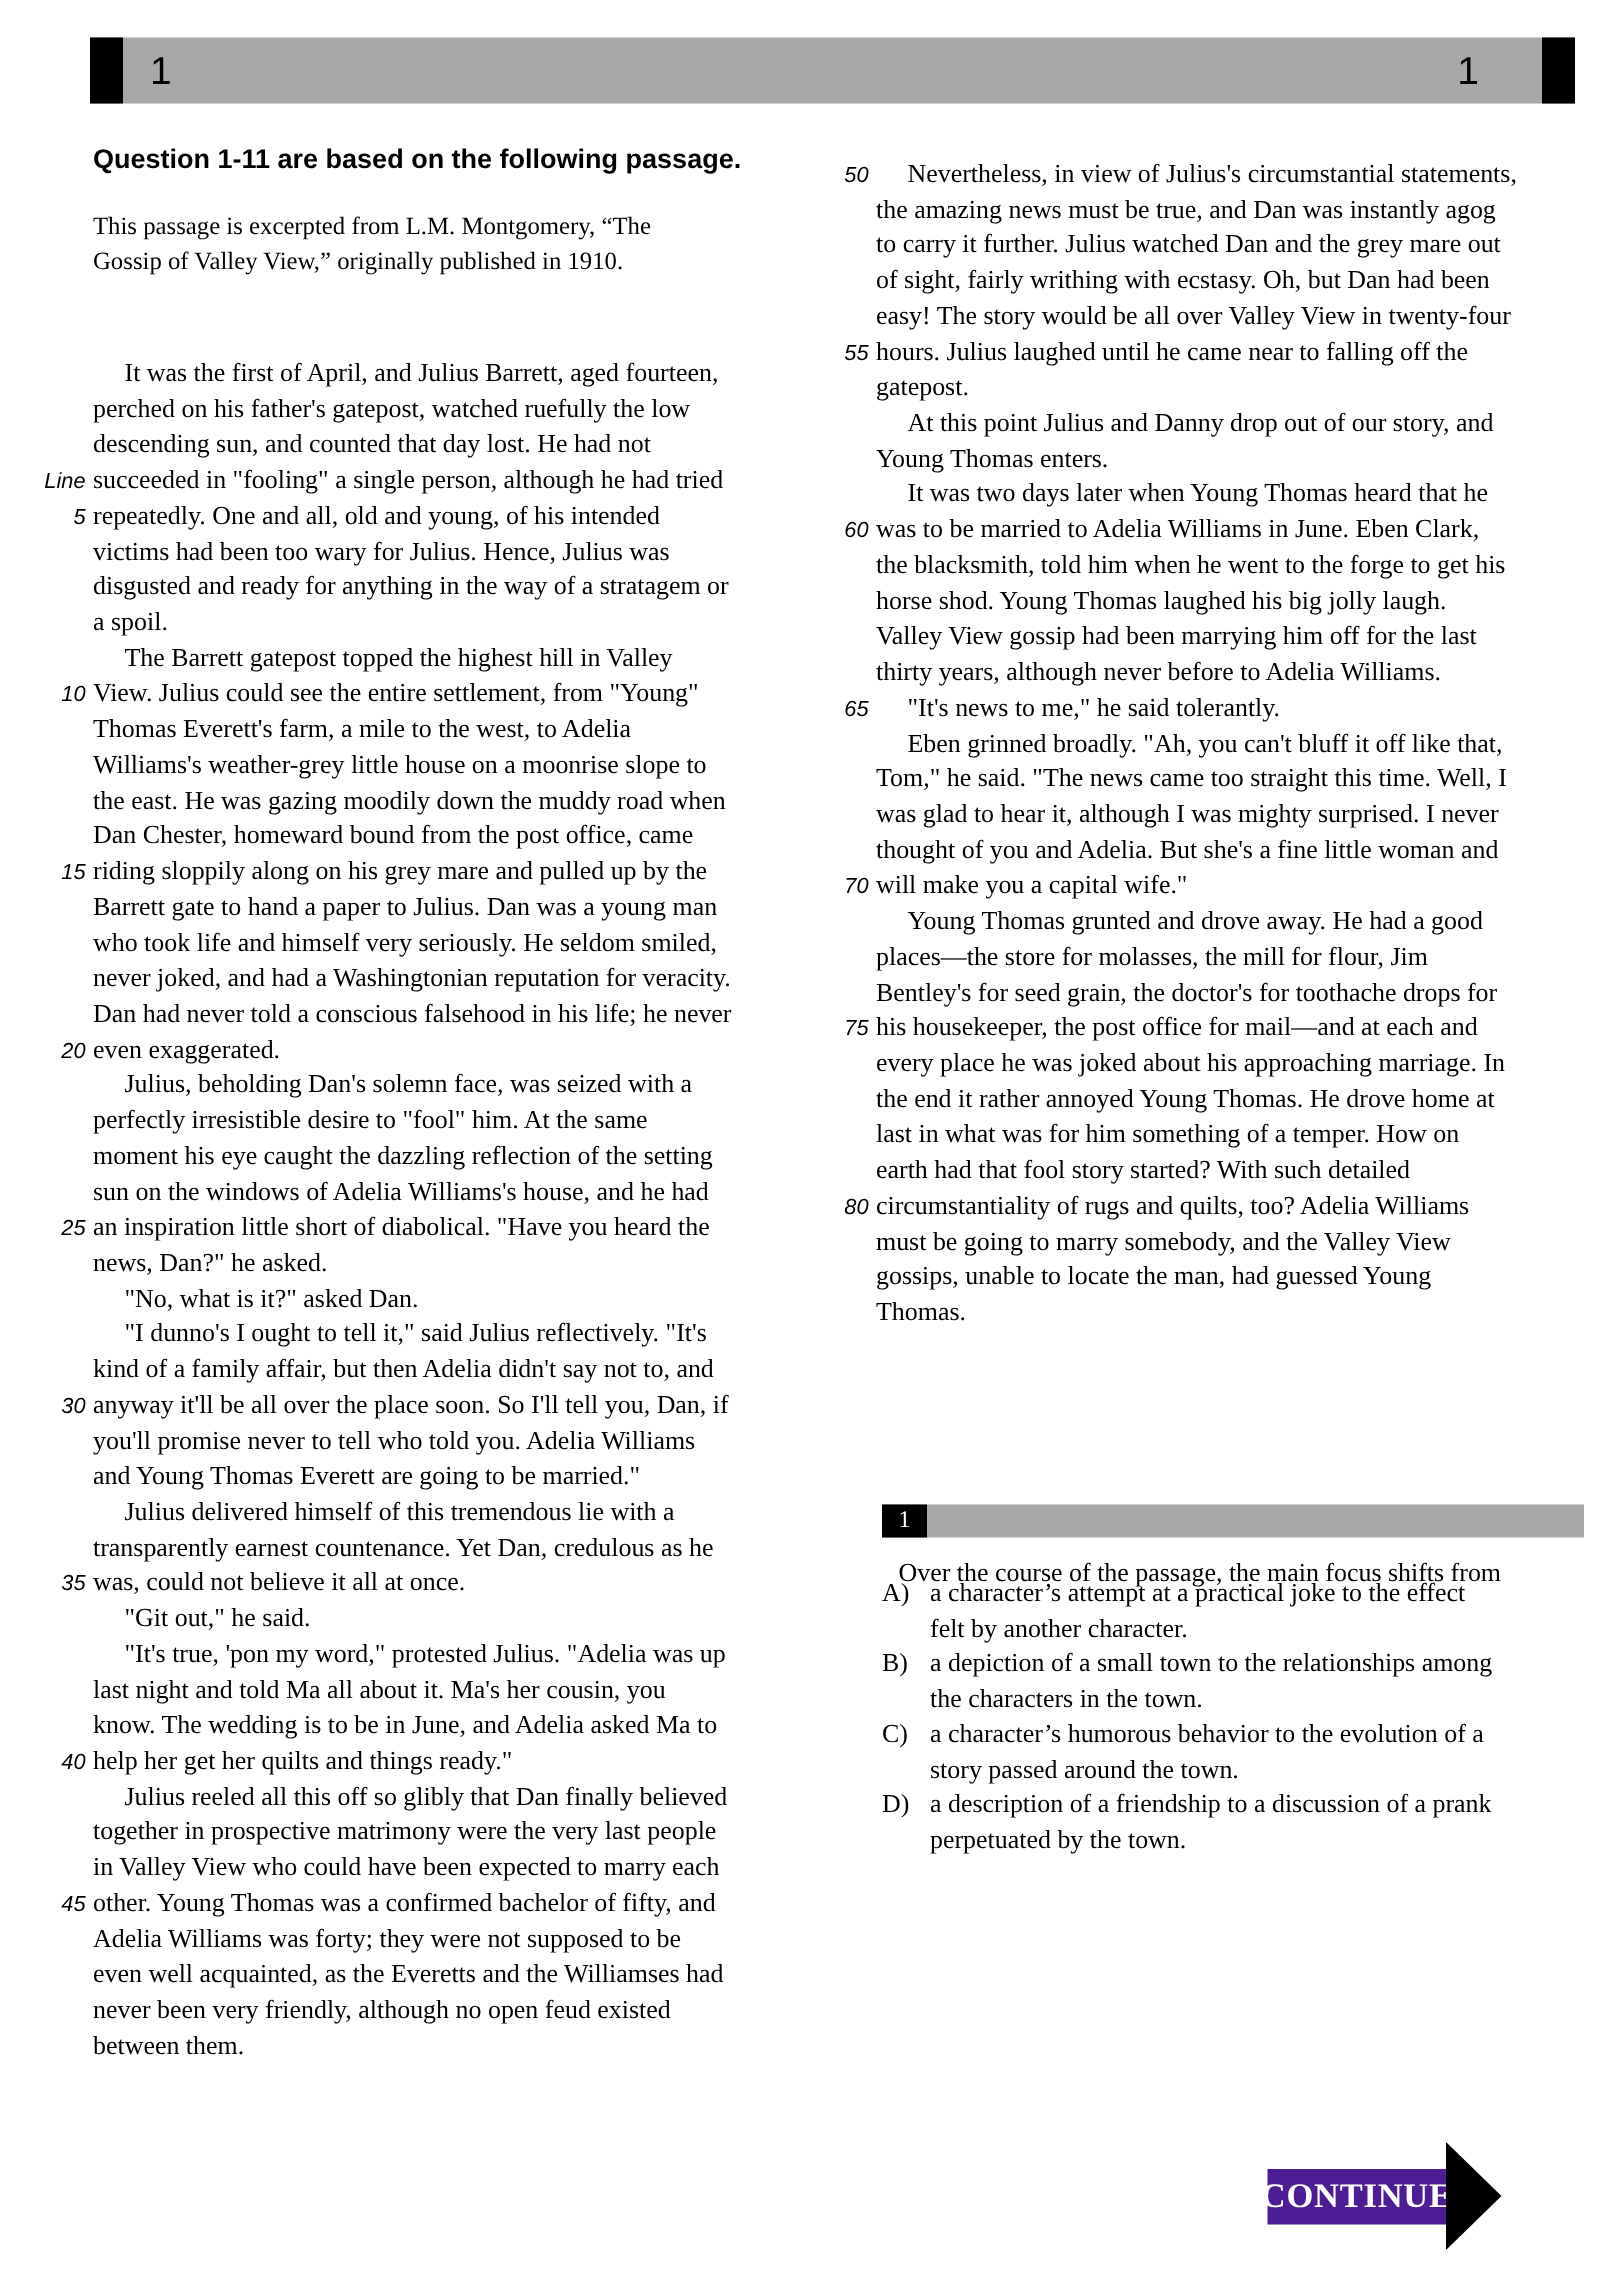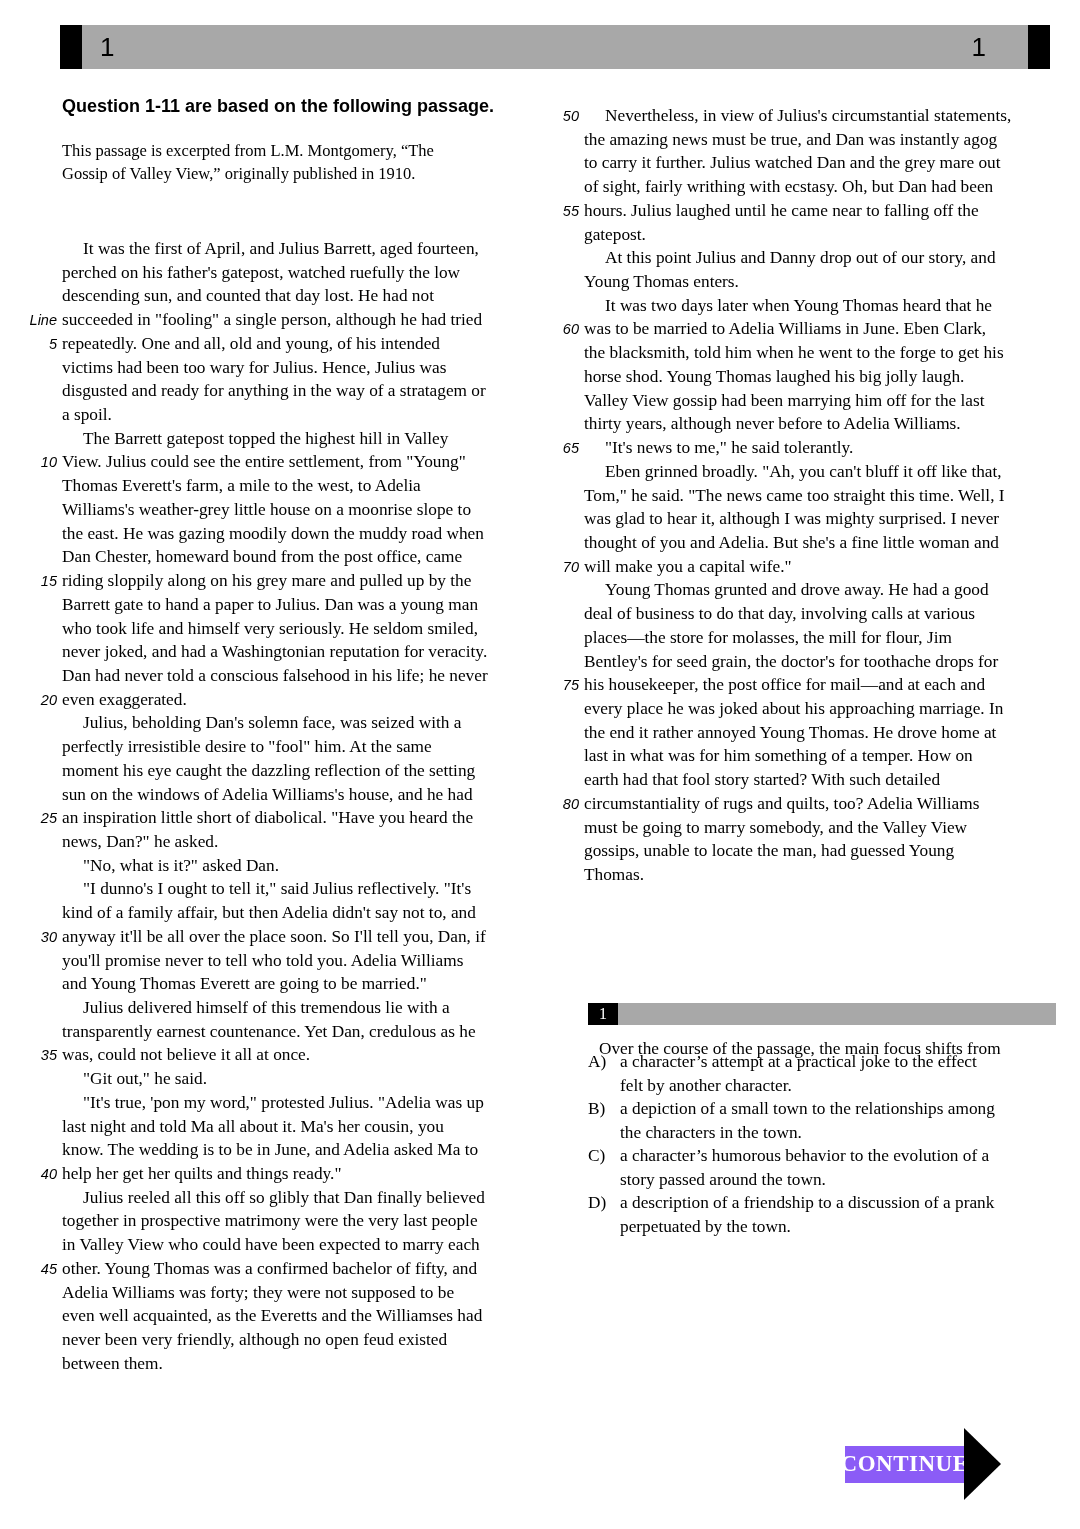--- a/index.html
+++ b/index.html
@@ -36,21 +36,21 @@
   .q-bar{position:absolute;left:588px;top:1003px;width:468px;height:22px;background:#a8a8a8;}
   .q-num-box{width:30px;height:22px;background:#000;color:#fff;display:flex;
              align-items:center;justify-content:center;font-size:16px;}
   .q-stem{position:absolute;left:588px;top:1026px;margin:11px;font-size:17.3px;line-height:23.5px;}
   .choices{position:absolute;left:588px;top:1050px;width:472px;}
   .choice{display:flex;align-items:baseline;font-size:17.3px;line-height:23.5px;}
   .c-label{width:32px;min-width:32px;}
 
   
   .continue{position:absolute;left:845px;top:1428px;display:flex;align-items:center;cursor:pointer;}
-  .continue-rect{width:119px;height:37px;background:#8b5cf6;color:#fff;display:flex;
+  .continue-rect{width:119px;height:37px;background:#4c1d95;color:#fff;display:flex;
                  align-items:center;justify-content:center;font-size:23px;font-weight:bold;
                  letter-spacing:0.5px;font-family:Liberation Serif, serif;}
   .continue-arrow{width:0;height:0;border-left:37px solid #000;
                   border-top:36px solid transparent;border-bottom:36px solid transparent;}
 </style>
 </head>
 <body>
 
 <div class="page">
 
@@ -274,20 +274,24 @@
       </div>
       <div class="pline">
         <span class="lnum"></span>
         <span class="ltext">to carry it further. Julius watched Dan and the grey mare out</span>
       </div>
       <div class="pline">
         <span class="lnum"></span>
         <span class="ltext">of sight, fairly writhing with ecstasy. Oh, but Dan had been</span>
       </div>
       <div class="pline">
+        <span class="lnum"></span>
+        <span class="ltext">easy! The story would be all over Valley View in twenty-four</span>
+      </div>
+      <div class="pline">
         <span class="lnum">55</span>
         <span class="ltext">hours. Julius laughed until he came near to falling off the</span>
       </div>
       <div class="pline">
         <span class="lnum"></span>
         <span class="ltext">gatepost.</span>
       </div>
       <div class="pline">
         <span class="lnum"></span>
         <span class="ltext indent">At this point Julius and Danny drop out of our story, and</span>
@@ -340,24 +344,20 @@
         <span class="lnum"></span>
         <span class="ltext">thought of you and Adelia. But she's a fine little woman and</span>
       </div>
       <div class="pline">
         <span class="lnum">70</span>
         <span class="ltext">will make you a capital wife."</span>
       </div>
       <div class="pline">
         <span class="lnum"></span>
         <span class="ltext indent">Young Thomas grunted and drove away. He had a good</span>
-      </div>
-      <div class="pline">
-        <span class="lnum"></span>
-        <span class="ltext">deal of business to do that day, involving calls at various</span>
       </div>
       <div class="pline">
         <span class="lnum"></span>
         <span class="ltext">places—the store for molasses, the mill for flour, Jim</span>
       </div>
       <div class="pline">
         <span class="lnum"></span>
         <span class="ltext">Bentley's for seed grain, the doctor's for toothache drops for</span>
       </div>
       <div class="pline">

